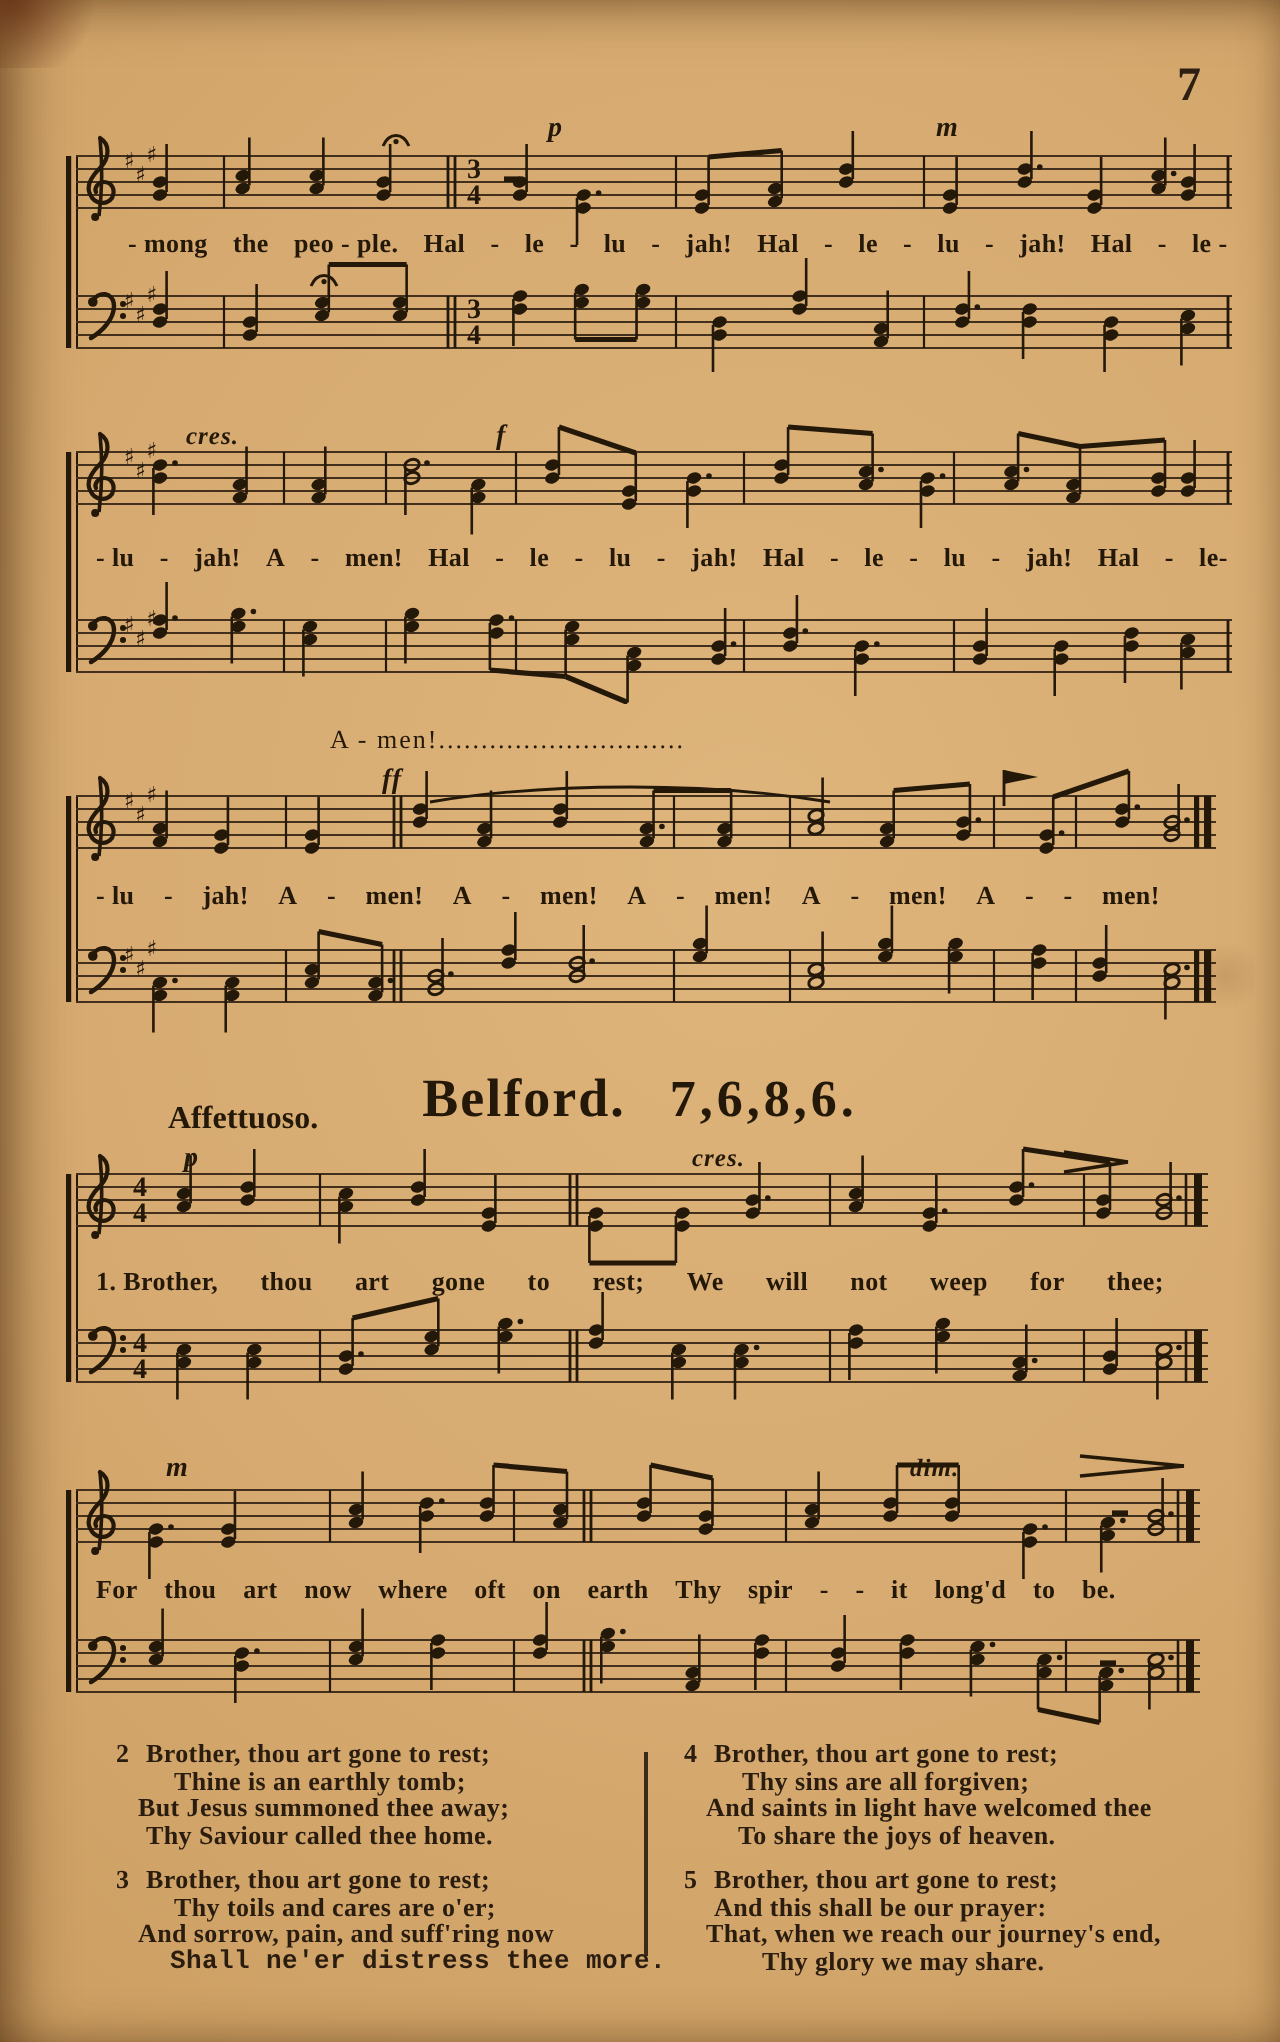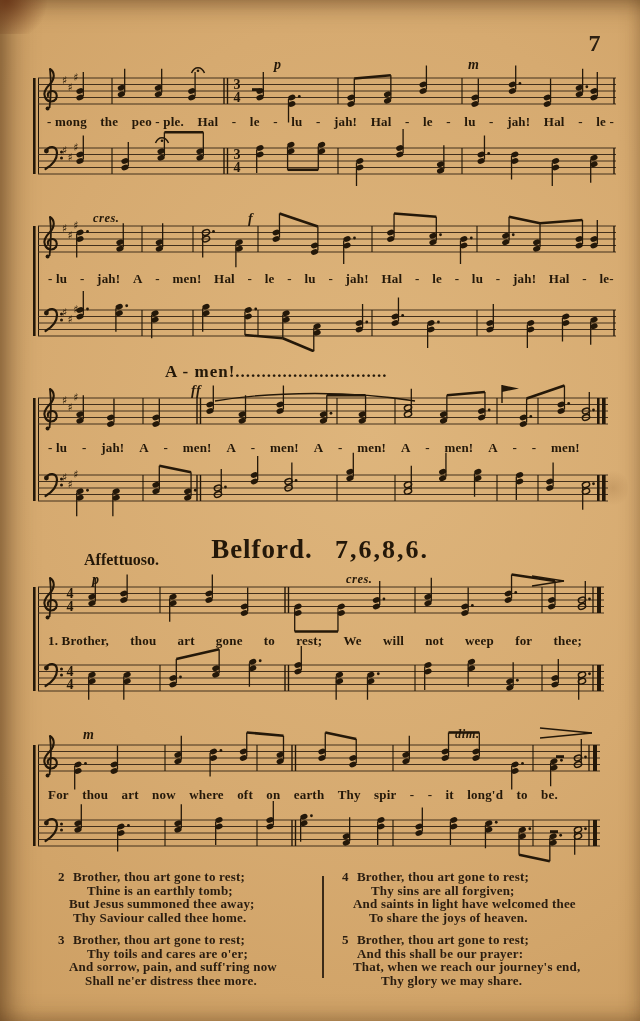--- a/index.html
+++ b/index.html
@@ -15,21 +15,21 @@
   .stain2{position:absolute;left:598px;top:468px;width:30px;height:40px;border-radius:50%;
     background:radial-gradient(circle, rgba(120,74,32,.18), rgba(120,74,32,0) 70%);}
   .pagenum{position:absolute;top:30px;left:572px;width:46px;text-align:center;
     font-size:24px;font-weight:700;color:#2d2012;letter-spacing:1px;}
   .sys{position:absolute;left:0;width:640px;}
   .sysvg{position:absolute;left:0;top:0;}
   .dyn{position:absolute;font-style:italic;font-weight:700;color:#241809;font-size:14px;letter-spacing:.5px;line-height:1;}
   .dyn.word{font-size:12.5px;}
   .lyr-row{position:absolute;display:flex;justify-content:space-between;align-items:baseline;
     font-weight:700;font-size:13px;color:#241809;letter-spacing:.2px;white-space:nowrap;}
-  .above-lyr{position:absolute;font-weight:700;font-size:17px;color:#241809;letter-spacing:1px;white-space:nowrap;}
+  .above-lyr{position:absolute;font-weight:400;font-size:13px;color:#241809;letter-spacing:1px;white-space:nowrap;}
   .title-row{position:absolute;top:534px;left:0;width:640px;display:flex;justify-content:center;align-items:baseline;gap:22px;}
   .title-main{font-size:27px;font-weight:700;color:#241809;letter-spacing:1px;}
   .title-meter{font-size:26px;font-weight:700;color:#241809;letter-spacing:2px;}
   .tempo{position:absolute;top:551px;left:84px;font-size:16px;font-weight:700;color:#241809;}
   .verses{position:absolute;left:0;top:868px;width:640px;}
   .verse-col{position:absolute;top:2px;font-size:13px;font-weight:700;color:#2a1d10;line-height:13.5px;letter-spacing:.2px;}
   .verse-col.left{left:58px;width:260px;}
   .verse-col.right{left:342px;width:290px;}
   .verse{display:flex;margin-bottom:9px;}
   .vnum{width:15px;flex:0 0 15px;}
@@ -186,21 +186,21 @@
           <ellipse cx="594" cy="108.25" rx="3.7" ry="2.7" transform="rotate(-18 594 108.25)" fill="#241809" stroke="#241809" stroke-width="0"></ellipse>
           <line x1="590.7" y1="103.25" x2="590.7" y2="126.75" stroke="#241809" stroke-width="1.3"></line>
           <path d="M 191.5 17 C 194.5 10 201.5 10 204.5 17" fill="none" stroke="#241809" stroke-width="1.5"></path>
           <circle cx="198" cy="14.8" r="1.3" fill="#241809"></circle>
           <path d="M 155.5 87 C 158.5 80 165.5 80 168.5 87" fill="none" stroke="#241809" stroke-width="1.5"></path>
           <circle cx="162" cy="84.8" r="1.3" fill="#241809"></circle>
           <rect x="252" y="32.2" width="8" height="2.8" fill="#241809"></rect>
         </svg>
         <span class="dyn" style="left: 274px; top: 2px;">p</span>
         <span class="dyn" style="left: 468px; top: 2px;">m</span>
-        <div class="lyr-row" style="left: 47px; right: 26px; top: 58px;">
+        <div class="lyr-row" style="left: 64px; right: 26px; top: 58px;">
           <span class="lyr-tok">- mong</span>
           <span class="lyr-tok">the</span>
           <span class="lyr-tok">peo - ple.</span>
           <span class="lyr-tok">Hal</span>
           <span class="lyr-tok">-</span>
           <span class="lyr-tok">le</span>
           <span class="lyr-tok">-</span>
           <span class="lyr-tok">lu</span>
           <span class="lyr-tok">-</span>
           <span class="lyr-tok">jah!</span>
@@ -909,21 +909,21 @@
             <div class="vln" style="margin-left: -4px;">But Jesus summoned thee away;</div>
             <div class="vln" style="">Thy Saviour called thee home.</div>
           </div>
         </div>
         <div class="verse">
           <span class="vnum">3</span>
           <div class="vlines">
             <div class="vln" style="margin-left: 0px;">Brother, thou art gone to rest;</div>
             <div class="vln" style="margin-left: 14px;">Thy toils and cares are o'er;</div>
             <div class="vln" style="margin-left: -4px;">And sorrow, pain, and suff'ring now</div>
-            <div class="vln" style="margin-left: 12px;">Shall ne'er distress thee more.</div>
+            <div class="vln" style="margin-left: 12px; font-family: Liberation Mono, monospace;">Shall ne'er distress thee more.</div>
           </div>
         </div>
       </div>
     <div class="col-divider"></div>
     <div class="verse-col right" id="verses-right">
         <div class="verse">
           <span class="vnum">4</span>
           <div class="vlines">
             <div class="vln" style="margin-left: 0px;">Brother, thou art gone to rest;</div>
             <div class="vln" style="margin-left: 14px;">Thy sins are all forgiven;</div>

